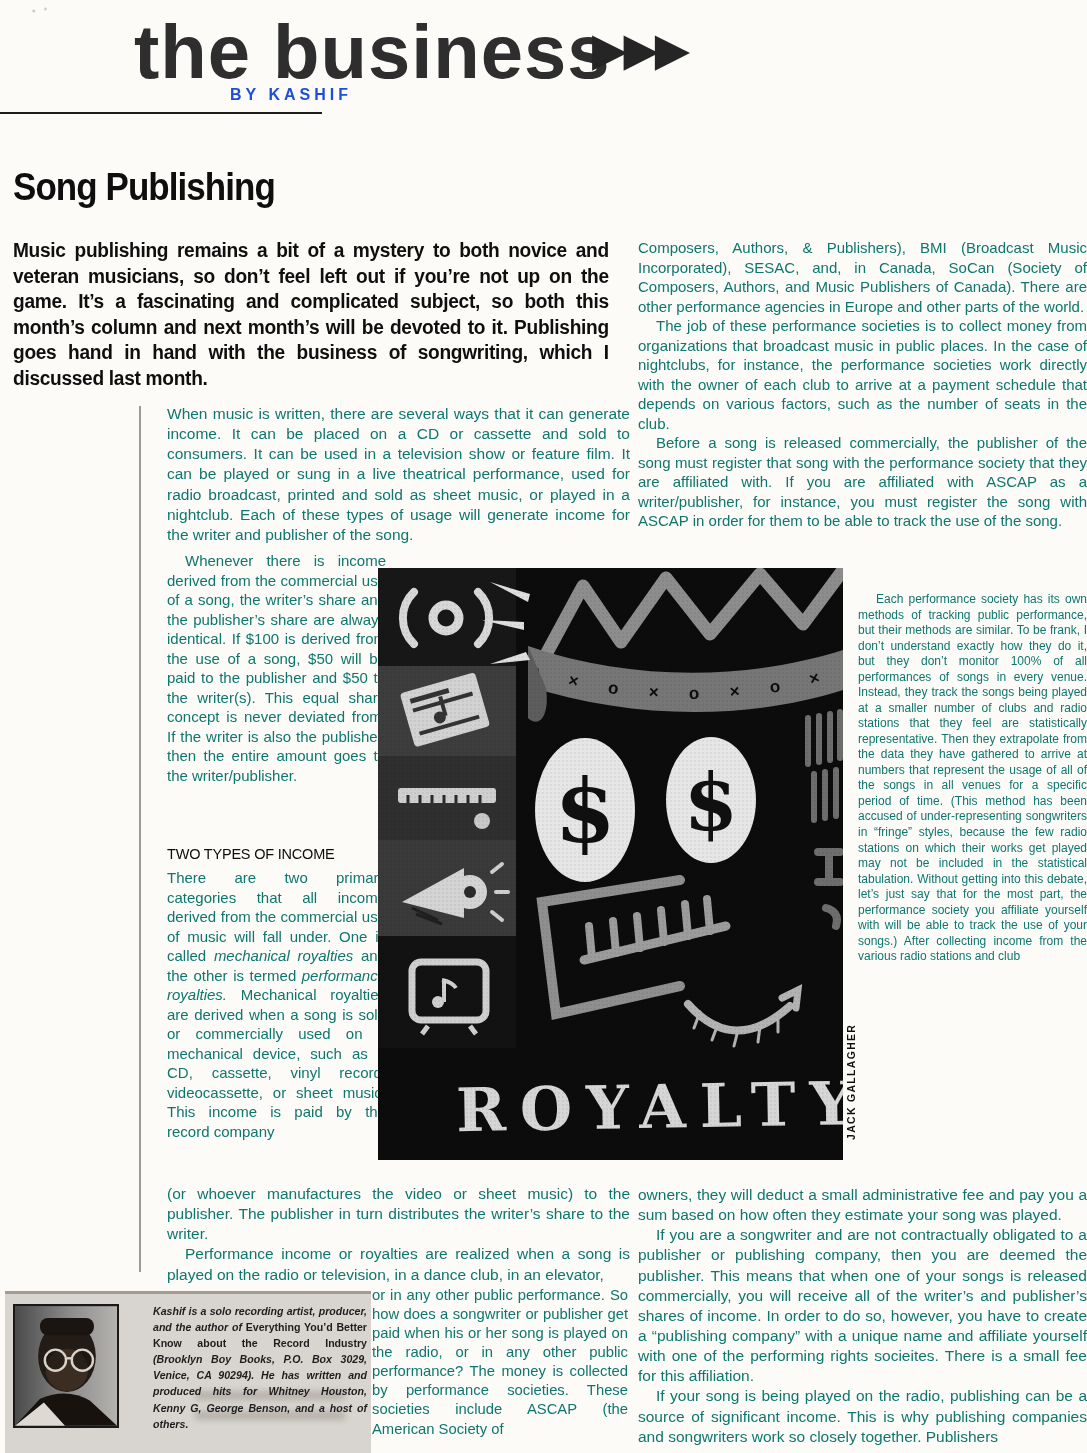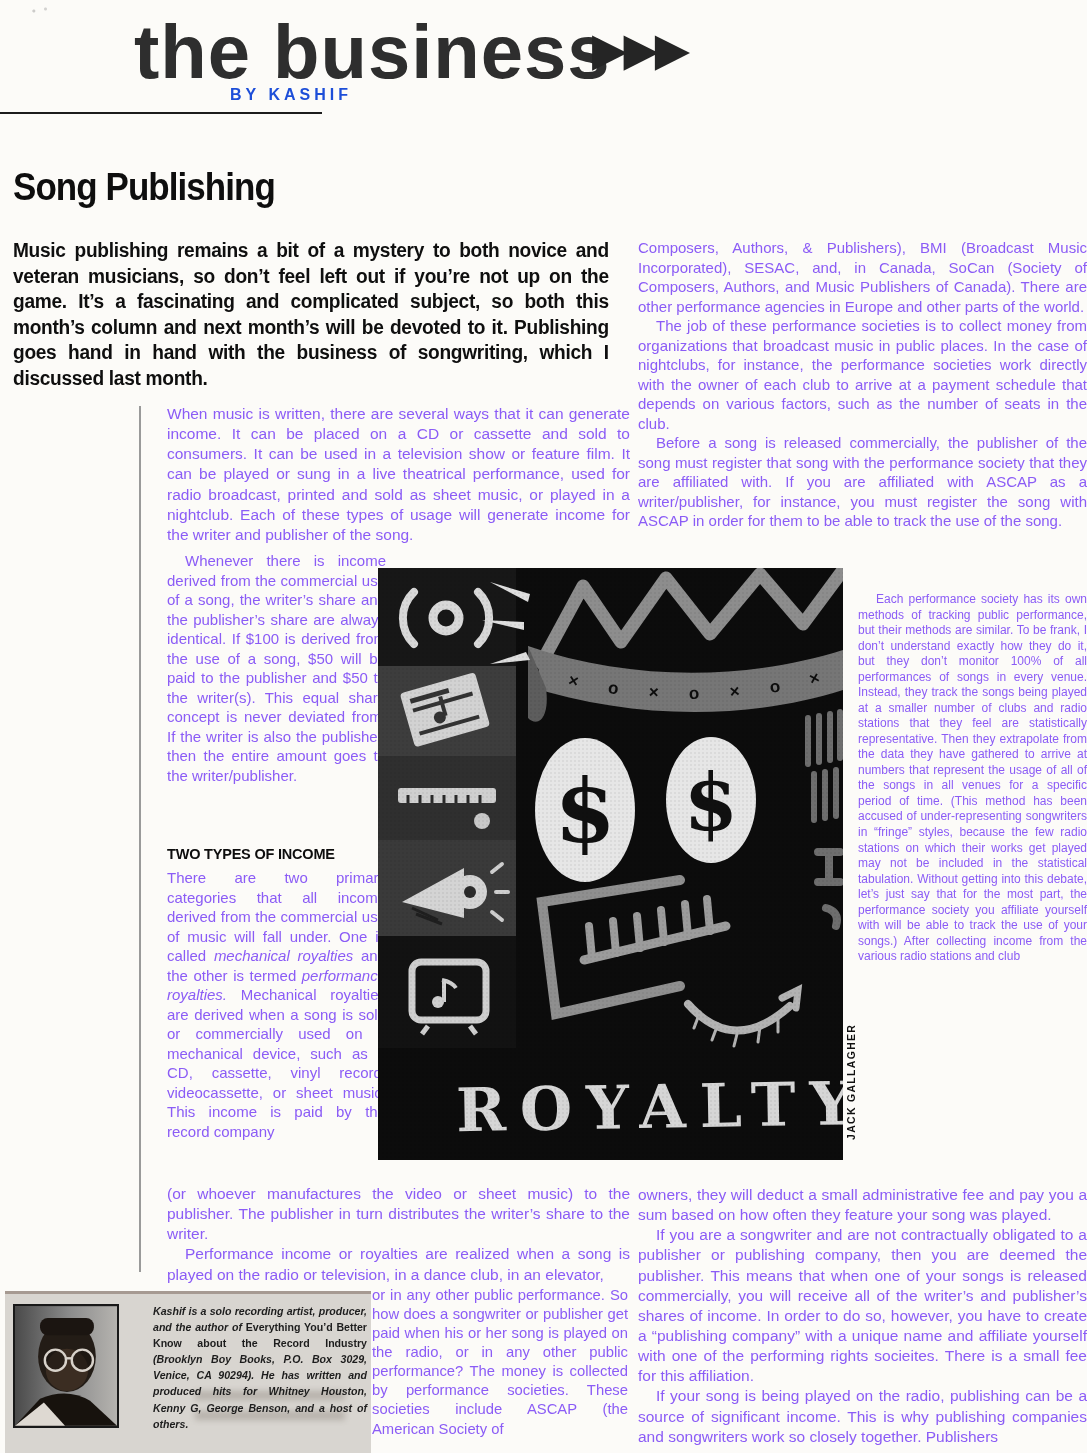--- a/index.html
+++ b/index.html
@@ -19,26 +19,26 @@
   .article-title{
     left:13px;top:166px;margin:0;font-size:38px;font-weight:bold;letter-spacing:-1px;
     transform:scaleX(.92);transform-origin:left top;color:#0e0e0e;
   }
   .intro{
     left:13px;top:238px;width:608px;margin:0;
     font-size:19.5px;line-height:1.31;font-weight:bold;letter-spacing:-0.3px;
     text-align:justify;color:#0f0f0f;transform:scaleX(.98);transform-origin:left top;
   }
   .vrule{left:139px;top:406px;width:2px;height:866px;background:#9a9a9a;}
-  .body-text{font-size:15.5px;line-height:1.3;text-align:justify;color:#8b5cf6;hyphens:auto;}
+  .body-text{font-size:15.5px;line-height:1.3;text-align:justify;color:#0f766e;hyphens:auto;}
   .body-text p{margin:0;}
   .body-text p.indent{text-indent:18px;}
   .col-a{left:167px;top:404px;width:463px;}
   .col-b{left:167px;top:551px;width:219px;font-size:15px;line-height:1.3;}
-  .sub-head{left:167px;top:846px;font-size:14.5px;font-weight:bold;letter-spacing:-0.2px;color:#0d0d0d;}
+  .sub-head{left:167px;top:846px;font-size:14.5px;font-weight:normal;letter-spacing:-0.2px;color:#0d0d0d;}
   .col-c{left:167px;top:868px;width:219px;font-size:15px;line-height:1.3;}
   .col-d{left:167px;top:1184px;width:463px;}
   .col-e{left:372px;top:1286px;width:256px;font-size:14.8px;line-height:1.29;}
   .col-f{left:638px;top:238px;width:449px;font-size:15px;line-height:1.3;}
   .col-g{left:858px;top:552px;width:229px;font-size:12px;line-height:1.295;margin-top:40px;}
   .col-h{left:638px;top:1185px;width:449px;}
   .illo{left:378px;top:568px;width:465px;height:592px;}
   .credit{
     left:845px;top:1140px;transform:rotate(-90deg);transform-origin:0 0;
     white-space:nowrap;font-size:10.5px;font-weight:bold;letter-spacing:1.3px;color:#101010;
@@ -107,21 +107,21 @@
     <p>Composers, Authors, &amp; Publishers), BMI (Broadcast Music Incorporated), SESAC, and, in Canada, SoCan (Society of Composers, Authors, and Music Publishers of Canada). There are other performance agencies in Europe and other parts of the world.</p>
     <p class="indent">The job of these performance societies is to collect money from organizations that broadcast music in public places. In the case of nightclubs, for instance, the performance societies work directly with the owner of each club to arrive at a payment schedule that depends on various factors, such as the number of seats in the club.</p>
     <p class="indent">Before a song is released commercially, the publisher of the song must register that song with the performance society that they are affiliated with. If you are affiliated with ASCAP as a writer/publisher, for instance, you must register the song with ASCAP in order for them to be able to track the use of the song.</p>
   </div>
 
   <div class="abs body-text col-g">
     <p class="indent">Each performance society has its own methods of tracking public performance, but their methods are similar. To be frank, I don’t understand exactly how they do it, but they don’t monitor 100% of all performances of songs in every venue. Instead, they track the songs being played at a smaller number of clubs and radio stations that they feel are statistically representative. Then they extrapolate from the data they have gathered to arrive at numbers that represent the usage of all of the songs in all venues for a specific period of time. (This method has been accused of under-representing songwriters in “fringe” styles, because the few radio stations on which their works get played may not be included in the statistical tabulation. Without getting into this debate, let’s just say that for the most part, the performance society you affiliate yourself with will be able to track the use of your songs.) After collecting income from the various radio stations and club</p>
   </div>
 
   <div class="abs body-text col-h">
-    <p>owners, they will deduct a small administrative fee and pay you a sum based on how often they feature your song was played.</p>
+    <p>owners, they will deduct a small administrative fee and pay you a sum based on how often they estimate your song was played.</p>
     <p class="indent">If you are a songwriter and are not contractually obligated to a publisher or publishing company, then you are deemed the publisher. This means that when one of your songs is released commercially, you will receive all of the writer’s and publisher’s shares of income. In order to do so, however, you have to create a “publishing company” with a unique name and affiliate yourself with one of the performing rights socieites. There is a small fee for this affiliation.</p>
     <p class="indent">If your song is being played on the radio, publishing can be a source of significant income. This is why publishing companies and songwriters work so closely together. Publishers</p>
   </div>
 
   <svg class="abs illo" viewBox="0 0 465 592" aria-label="Royalty illustration">
     <defs>
       <pattern id="dots" width="4" height="4" patternUnits="userSpaceOnUse">
         <circle cx="1" cy="1" r="0.7" fill="#000"></circle>
       </pattern>
       <path id="bandPath" d="M150,106 C255,140 370,138 465,108" fill="none"></path>

